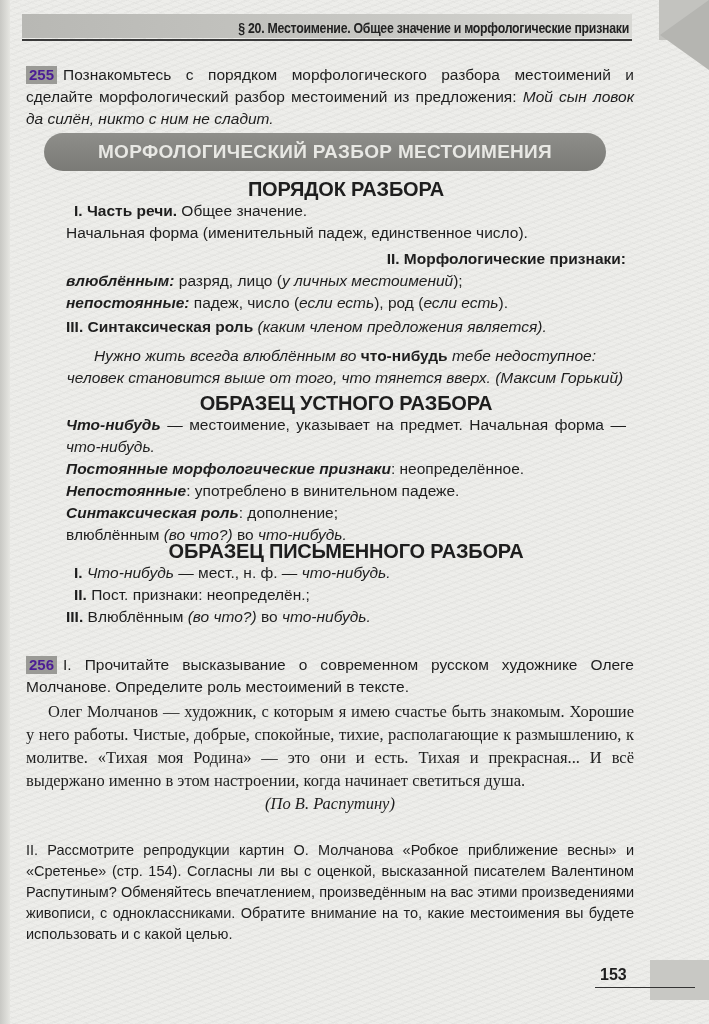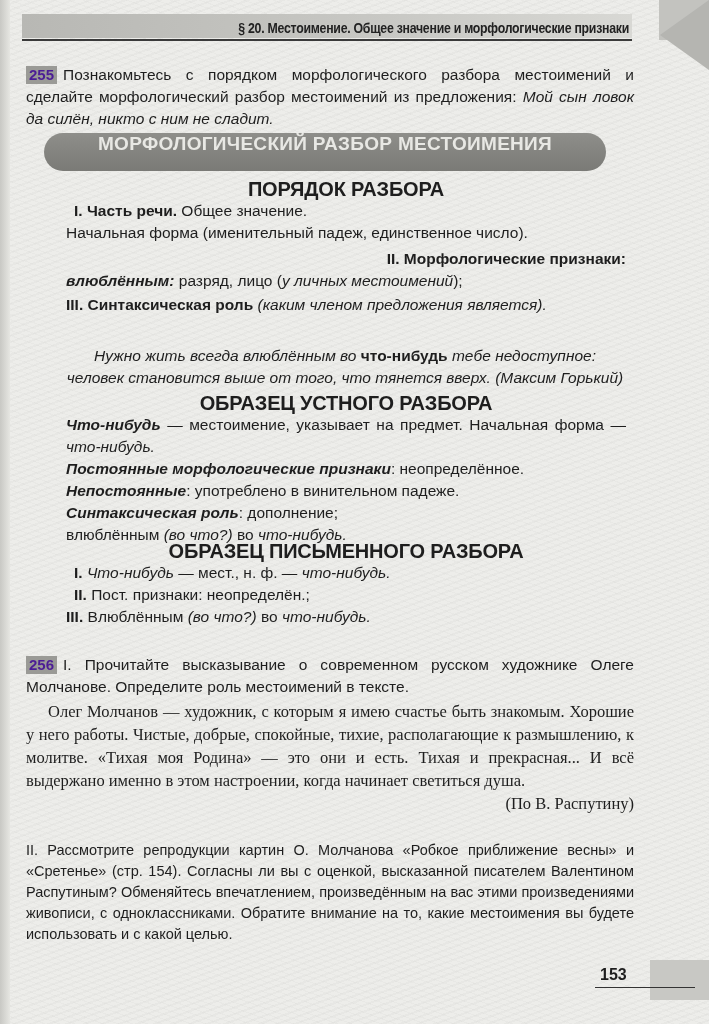--- a/index.html
+++ b/index.html
@@ -51,36 +51,36 @@
   .task {
     position:absolute; left:26px; width:608px;
     font-size:15.5px; line-height:22px; text-align:justify;
   }
   .task i { font-style:italic; }
   .banner {
     position:absolute; left:44px; top:133px; width:562px; height:38px;
     border-radius:19px;
     background:linear-gradient(180deg,#8e8e8a,#7a7a76);
     color:#e8e8e4; font-weight:bold; font-size:19px;
-    display:flex; align-items:flex-start; justify-content:center; letter-spacing:0.3px;
+    display:flex; align-items:center; justify-content:center; letter-spacing:0.3px;
   }
   .block { position:absolute; left:66px; width:560px; font-size:15.5px; line-height:22px; }
   .block .h {
     text-align:center; font-weight:bold; font-size:20px;
     font-family:"Liberation Sans", sans-serif; letter-spacing:-0.2px;
   }
   .indent { padding-left:8px; }
   .quote { font-style:italic; text-align:center; }
   .quote b { font-style:normal; font-weight:bold; }
   .serif-text {
     position:absolute; left:26px; width:608px;
     font-family:"Liberation Serif", serif; font-size:16.5px; line-height:23px; text-align:justify;
   }
   .serif-text p { margin:0; text-indent:22px; }
-  .source { text-align:right; }
+  .source { text-align:center; font-style:italic; }
   .page-number {
     position:absolute; left:600px; top:966px; font-weight:bold; font-size:16px;
   }
   .page-rule { position:absolute; left:595px; top:987px; width:100px; height:1px; background:#333; }
   .page-tab {
     position:absolute; left:650px; top:960px; width:59px; height:40px; background:#c8c8c4;
   }
 </style>
 </head>
 <body>
@@ -101,20 +101,21 @@
 <div class="banner">
   <span>МОРФОЛОГИЧЕСКИЙ РАЗБОР МЕСТОИМЕНИЯ</span>
 </div>
 
 <div class="block" style="top:178px;">
   <div class="h">ПОРЯДОК РАЗБОРА</div>
   <div class="indent"><b>I. Часть речи.</b><span> Общее значение.</span></div>
   <div>Начальная форма (именительный падеж, единственное число).</div>
   <div class="indent" style="margin-top:4px;text-align:right;"><b>II. Морфологические признаки:</b></div>
   <div><b><i>влюблённым:</i></b><span> разряд, лицо (</span><i>у личных местоимений</i><span>);</span></div>
+  <div><b><i>непостоянные:</i></b><span> падеж, число (</span><i>если есть</i><span>), род (</span><i>если есть</i><span>).</span></div>
   <div style="margin-top:2px;"><b>III. Синтаксическая роль</b><i> (каким членом предложения является).</i></div>
 </div>
 
 <div class="block quote" style="top:345px; left:50px; width:590px;">
   <div><span>Нужно жить всегда влюблённым во </span><b>что-нибудь</b><span> тебе недоступное:</span></div>
   <div>человек становится выше от того, что тянется вверх. (Максим Горький)</div>
 </div>
 
 <div class="block" style="top:392px;">
   <div class="h">ОБРАЗЕЦ УСТНОГО РАЗБОРА</div>

